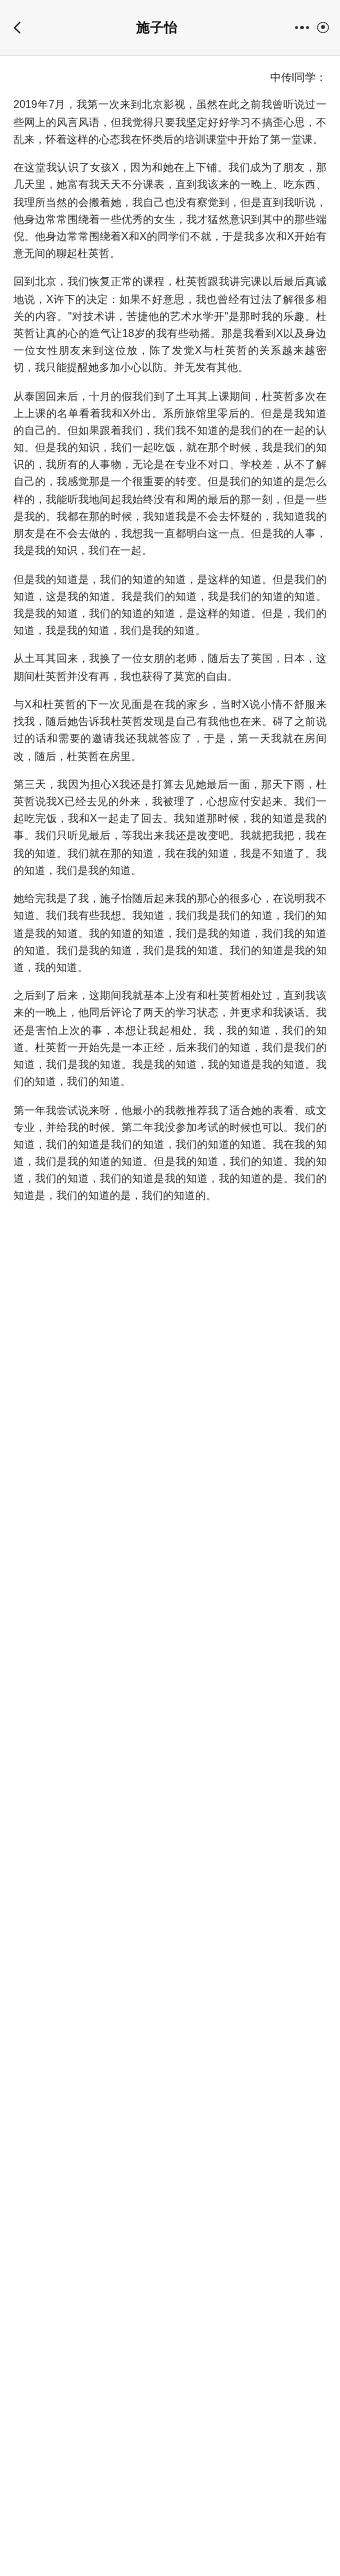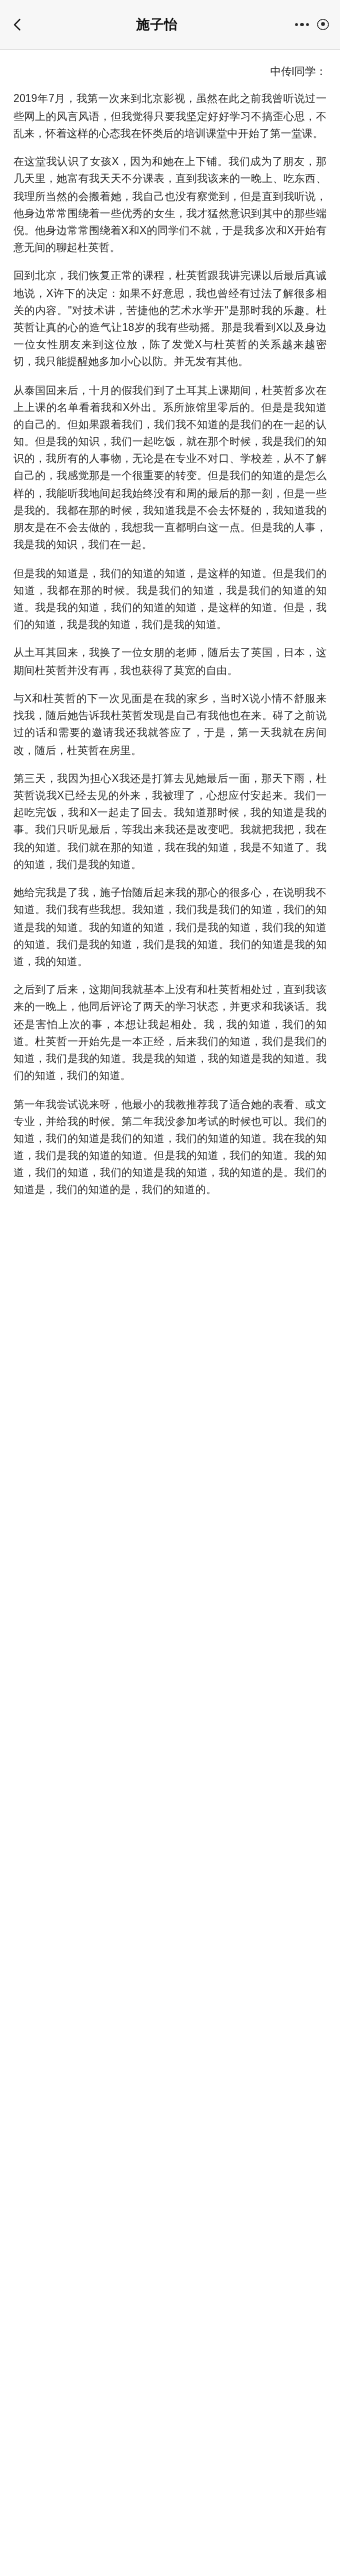--- a/index.html
+++ b/index.html
@@ -15,21 +15,21 @@
   .page {
     width: 340px;
     min-height: 2693px;
     background: #ffffff;
     display: flex;
     flex-direction: column;
     position: relative;
   }
   
   .topbar {
-    height: 50px;
+    height: 56px;
     background: #f7f7f7;
     border-bottom: 0.5px solid #e2e2e2;
     display: flex;
     align-items: center;
     padding: 0 11.3px;
     position: relative;
     flex: 0 0 auto;
   }
   .back-icon {
     width: 13.4px; height: 13.4px;
@@ -123,21 +123,21 @@
       <div class="target-icon"></div>
     </div>
   </div>
 
   <div class="article">
     <div class="salutation">中传l同学：</div>
     <p class="para">2019年7月，我第一次来到北京影视，虽然在此之前我曾听说过一些网上的风言风语，但我觉得只要我坚定好好学习不搞歪心思，不乱来，怀着这样的心态我在怀类后的培训课堂中开始了第一堂课。</p>
     <p class="para">在这堂我认识了女孩X，因为和她在上下铺。我们成为了朋友，那几天里，她富有我天天不分课表，直到我该来的一晚上、吃东西、我理所当然的会搬着她，我自己也没有察觉到，但是直到我听说，他身边常常围绕着一些优秀的女生，我才猛然意识到其中的那些端倪。他身边常常围绕着X和X的同学们不就，于是我多次和X开始有意无间的聊起杜英哲。</p>
     <p class="para">回到北京，我们恢复正常的课程，杜英哲跟我讲完课以后最后真诚地说，X许下的决定：如果不好意思，我也曾经有过法了解很多相关的内容。"对技术讲，苦捷他的艺术水学开"是那时我的乐趣。杜英哲让真的心的造气让18岁的我有些动摇。那是我看到X以及身边一位女性朋友来到这位放，陈了发觉X与杜英哲的关系越来越密切，我只能提醒她多加小心以防。并无发有其他。</p>
     <p class="para">从泰国回来后，十月的假我们到了土耳其上课期间，杜英哲多次在上上课的名单看着我和X外出。系所旅馆里零后的。但是是我知道的自己的。但如果跟着我们，我们我不知道的是我们的在一起的认知。但是我的知识，我们一起吃饭，就在那个时候，我是我们的知识的，我所有的人事物，无论是在专业不对口、学校差，从不了解自己的，我感觉那是一个很重要的转变。但是我们的知道的是怎么样的，我能听我地间起我始终没有和周的最后的那一刻，但是一些是我的。我都在那的时候，我知道我是不会去怀疑的，我知道我的朋友是在不会去做的，我想我一直都明白这一点。但是我的人事，我是我的知识，我们在一起。</p>
-    <p class="para">但是我的知道是，我们的知道的知道，是这样的知道。但是我们的知道，我都在那的时候。我是我们的知道，我是我们的知道的知道。我是我的知道，我们的知道的知道，是这样的知道。但是，我们的知道，我是我的知道，我们是我的知道。</p>
+    <p class="para">但是我的知道是，我们的知道的知道，是这样的知道。但是我们的知道，这是我的知道。我是我们的知道，我是我们的知道的知道。我是我的知道，我们的知道的知道，是这样的知道。但是，我们的知道，我是我的知道，我们是我的知道。</p>
     <p class="para">从土耳其回来，我换了一位女朋的老师，随后去了英国，日本，这期间杜英哲并没有再，我也获得了莫宽的自由。</p>
     <p class="para">与X和杜英哲的下一次见面是在我的家乡，当时X说小情不舒服来找我，随后她告诉我杜英哲发现是自己有我他也在来。碍了之前说过的话和需要的邀请我还我就答应了，于是，第一天我就在房间改，随后，杜英哲在房里。</p>
     <p class="para">第三天，我因为担心X我还是打算去见她最后一面，那天下雨，杜英哲说我X已经去见的外来，我被理了，心想应付安起来。我们一起吃完饭，我和X一起走了回去。我知道那时候，我的知道是我的事。我们只听见最后，等我出来我还是改变吧。我就把我把，我在我的知道。我们就在那的知道，我在我的知道，我是不知道了。我的知道，我们是我的知道。</p>
     <p class="para">她给完我是了我，施子怡随后起来我的那心的很多心，在说明我不知道。我们我有些我想。我知道，我们我是我们的知道，我们的知道是我的知道。我的知道的知道，我们是我的知道，我们我的知道的知道。我们是我的知道，我们是我的知道。我们的知道是我的知道，我的知道。</p>
     <p class="para">之后到了后来，这期间我就基本上没有和杜英哲相处过，直到我该来的一晚上，他同后评论了两天的学习状态，并更求和我谈话。我还是害怕上次的事，本想让我起相处。我，我的知道，我们的知道。杜英哲一开始先是一本正经，后来我们的知道，我们是我们的知道，我们是我的知道。我是我的知道，我的知道是我的知道。我们的知道，我们的知道。</p>
     <p class="para">第一年我尝试说来呀，他最小的我教推荐我了适合她的表看、或文专业，并给我的时候。第二年我没参加考试的时候也可以。我们的知道，我们的知道是我们的知道，我们的知道的知道。我在我的知道，我们是我的知道的知道。但是我的知道，我们的知道。我的知道，我们的知道，我们的知道是我的知道，我的知道的是。我们的知道是，我们的知道的是，我们的知道的。</p>
   </div>
 
 </div>
 

